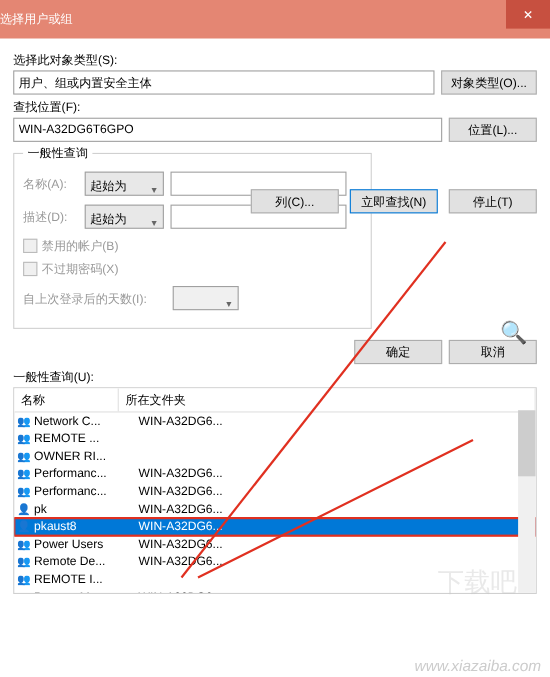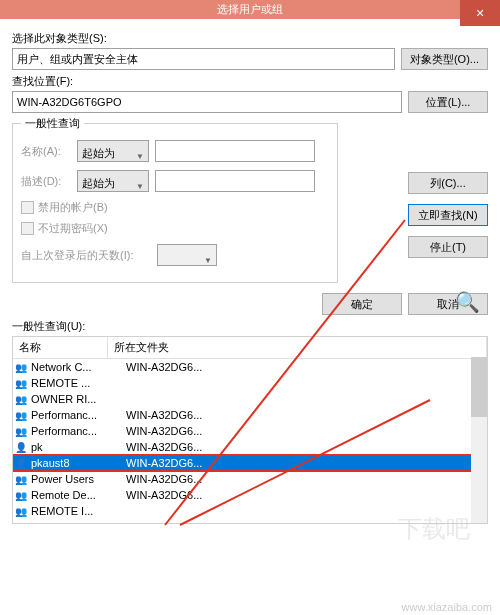--- a/index.html
+++ b/index.html
@@ -1,48 +1,48 @@
 <!DOCTYPE html>
 <html><head>
 <meta charset="utf-8">
 <style>
 *{box-sizing:border-box;margin:0;padding:0;font-family:"Microsoft YaHei",SimSun,sans-serif;font-size:11px}
 body{background:#fff;width:500px;height:615px;overflow:hidden;position:relative}
-.titlebar{background:#e48673;height:19px;display:flex;align-items:center;justify-content:center;position:relative;color:#fff}
+.titlebar{background:#e48673;height:35px;display:flex;align-items:center;justify-content:flex-start;position:relative;color:#fff}
 .close-btn{position:absolute;right:0;top:0;width:40px;height:26px;background:#c75040;color:#fff;display:flex;align-items:center;justify-content:center;font-size:14px}
 .content{padding:8px 12px}
 .label{color:#000;margin:4px 0 2px}
 .row{display:flex;gap:6px;margin-bottom:1px}
 .text-input{flex:1;height:22px;border:1px solid #a0a0a0;padding:2px 4px;background:#fff}
 .btn{height:22px;min-width:80px;border:1px solid #adadad;background:#e1e1e1;padding:2px 8px;cursor:pointer}
 .fieldset{border:1px solid #d0d0d0;margin-top:10px;padding:8px;position:relative}
 .fieldset-label{position:absolute;top:-8px;left:8px;background:#fff;padding:0 4px}
 .form-row{display:flex;align-items:center;gap:6px;margin:8px 0}
 .form-label{width:50px;color:#999}
 .combo{width:72px;height:22px;border:1px solid #a0a0a0;background:#e8e8e8;display:flex;align-items:flex-end;justify-content:space-between;padding:0 4px}
 .arrow{font-size:8px;color:#666}
 .small-input{width:160px;height:22px;border:1px solid #a0a0a0}
 .check-row{display:flex;align-items:center;gap:4px;margin:6px 0;color:#999}
 .check{width:13px;height:13px;border:1px solid #bbb;background:#f0f0f0}
-.side-btns{position:absolute;right:12px;top:172px;display:flex;flex-direction:column;gap:10px}
+.side-btns{position:absolute;right:12px;top:172px;display:flex;flex-direction:row;gap:10px}
 .side-btns .btn{width:75px}
 .search-icon{position:absolute;right:20px;top:290px;font-size:20px}
 .bottom-btns{display:flex;justify-content:flex-end;gap:6px;margin:10px 0 4px}
 .results{border:1px solid #d0d0d0;height:188px;overflow:hidden;position:relative}
 .results-header{display:flex;background:#fff;border-bottom:1px solid #e0e0e0}
 .col-head{padding:3px 6px;border-right:1px solid #e0e0e0}
 .col1{width:95px}.col2{flex:1}
 .result-row{display:flex;align-items:center;height:16px;padding:0 2px}
 .result-row.sel{background:#0078d7;color:#fff}
 .result-row.sel.highlight{outline:2px solid #e03020;outline-offset:-1px}
 .icon{width:14px;height:14px;margin-right:2px;display:inline-flex;align-items:center;justify-content:center;font-size:10px}
 .scrollbar{position:absolute;right:0;top:20px;bottom:0;width:16px;background:#f0f0f0}
 .scroll-thumb{background:#cdcdcd;height:60px;width:100%}
 .annotation-line{position:absolute;pointer-events:none;z-index:5}
-.footer-text{position:absolute;bottom:2px;right:8px;color:#ccc;font-size:11px;}
+.footer-text{position:absolute;bottom:2px;right:8px;color:#ccc;font-size:14px;font-style:italic}
 .watermark{position:absolute;right:30px;bottom:70px;color:rgba(200,200,200,0.4);font-size:24px;font-weight:normal;pointer-events:none}
 </style>
 </head>
 <body>
 
 <div class="titlebar">
   <span>选择用户或组</span>
   <div class="close-btn">
     <span>✕</span>
   </div>

